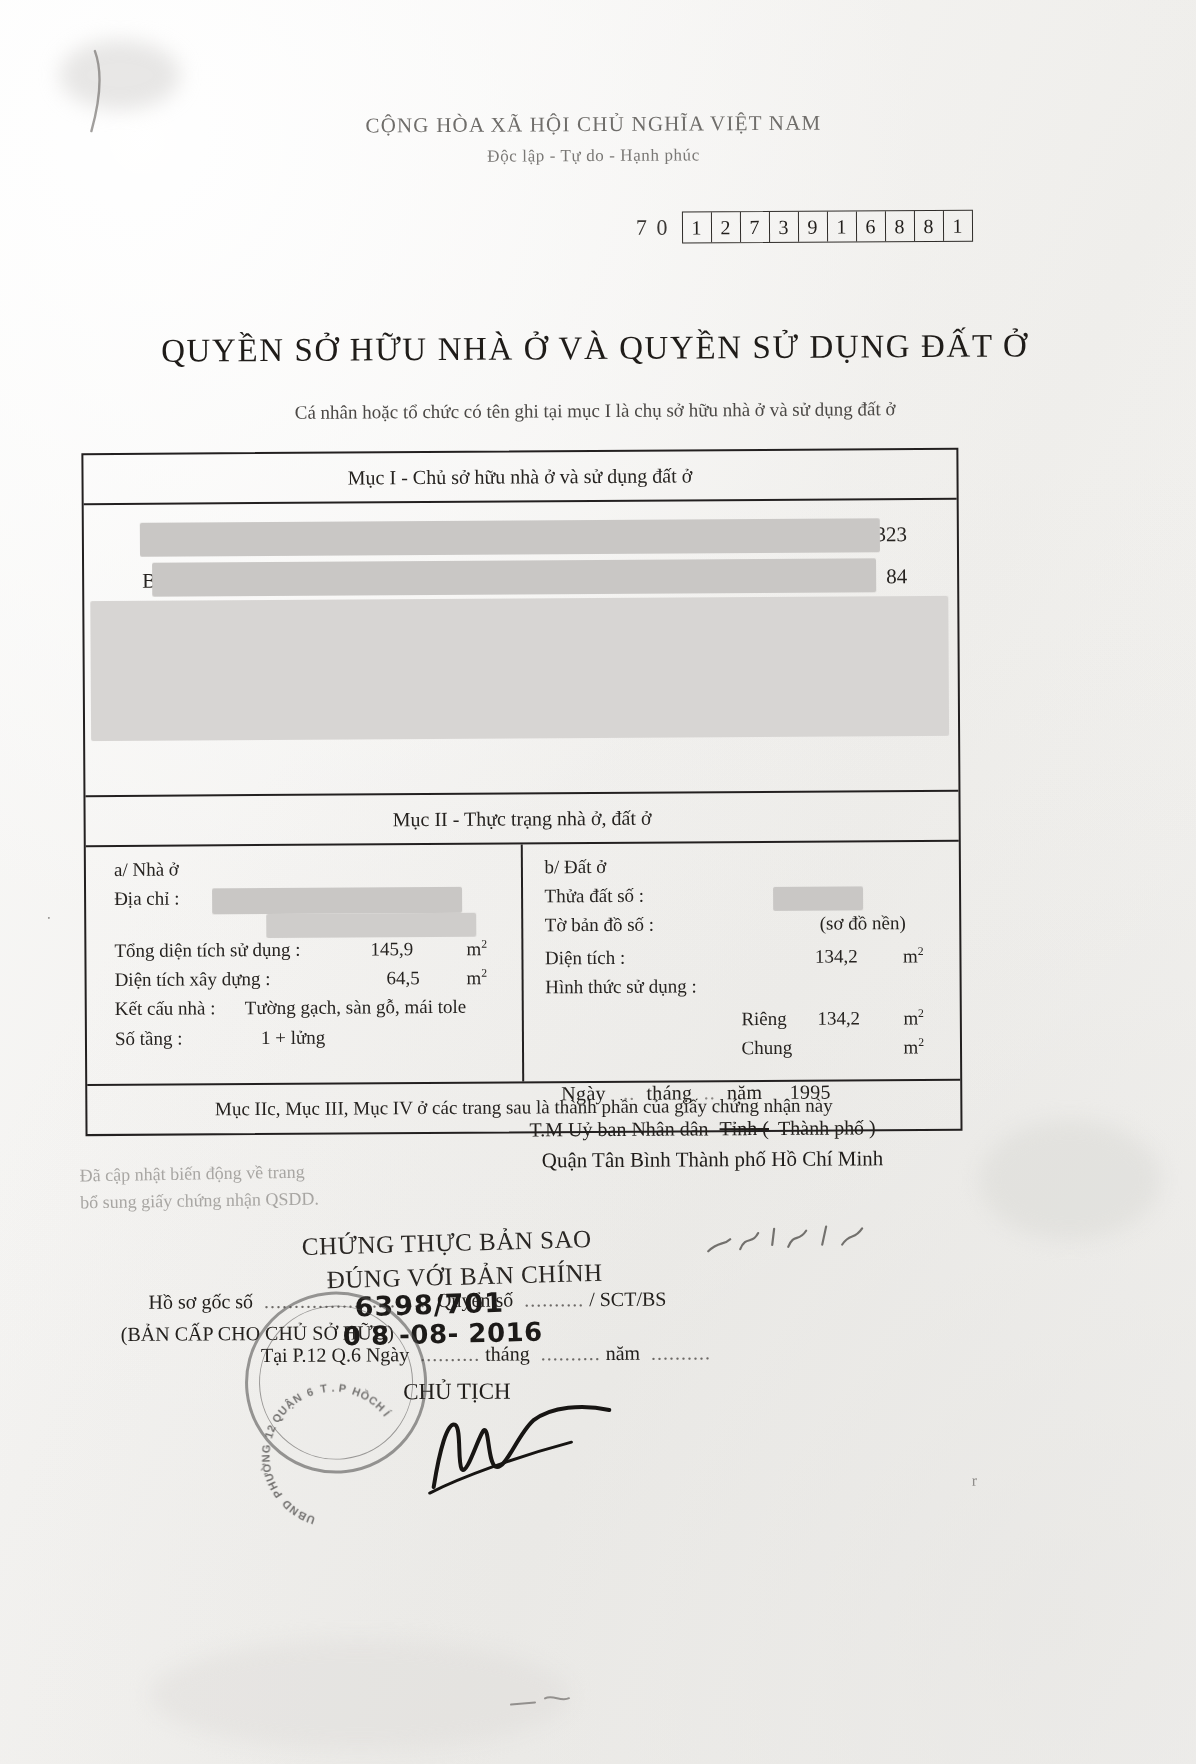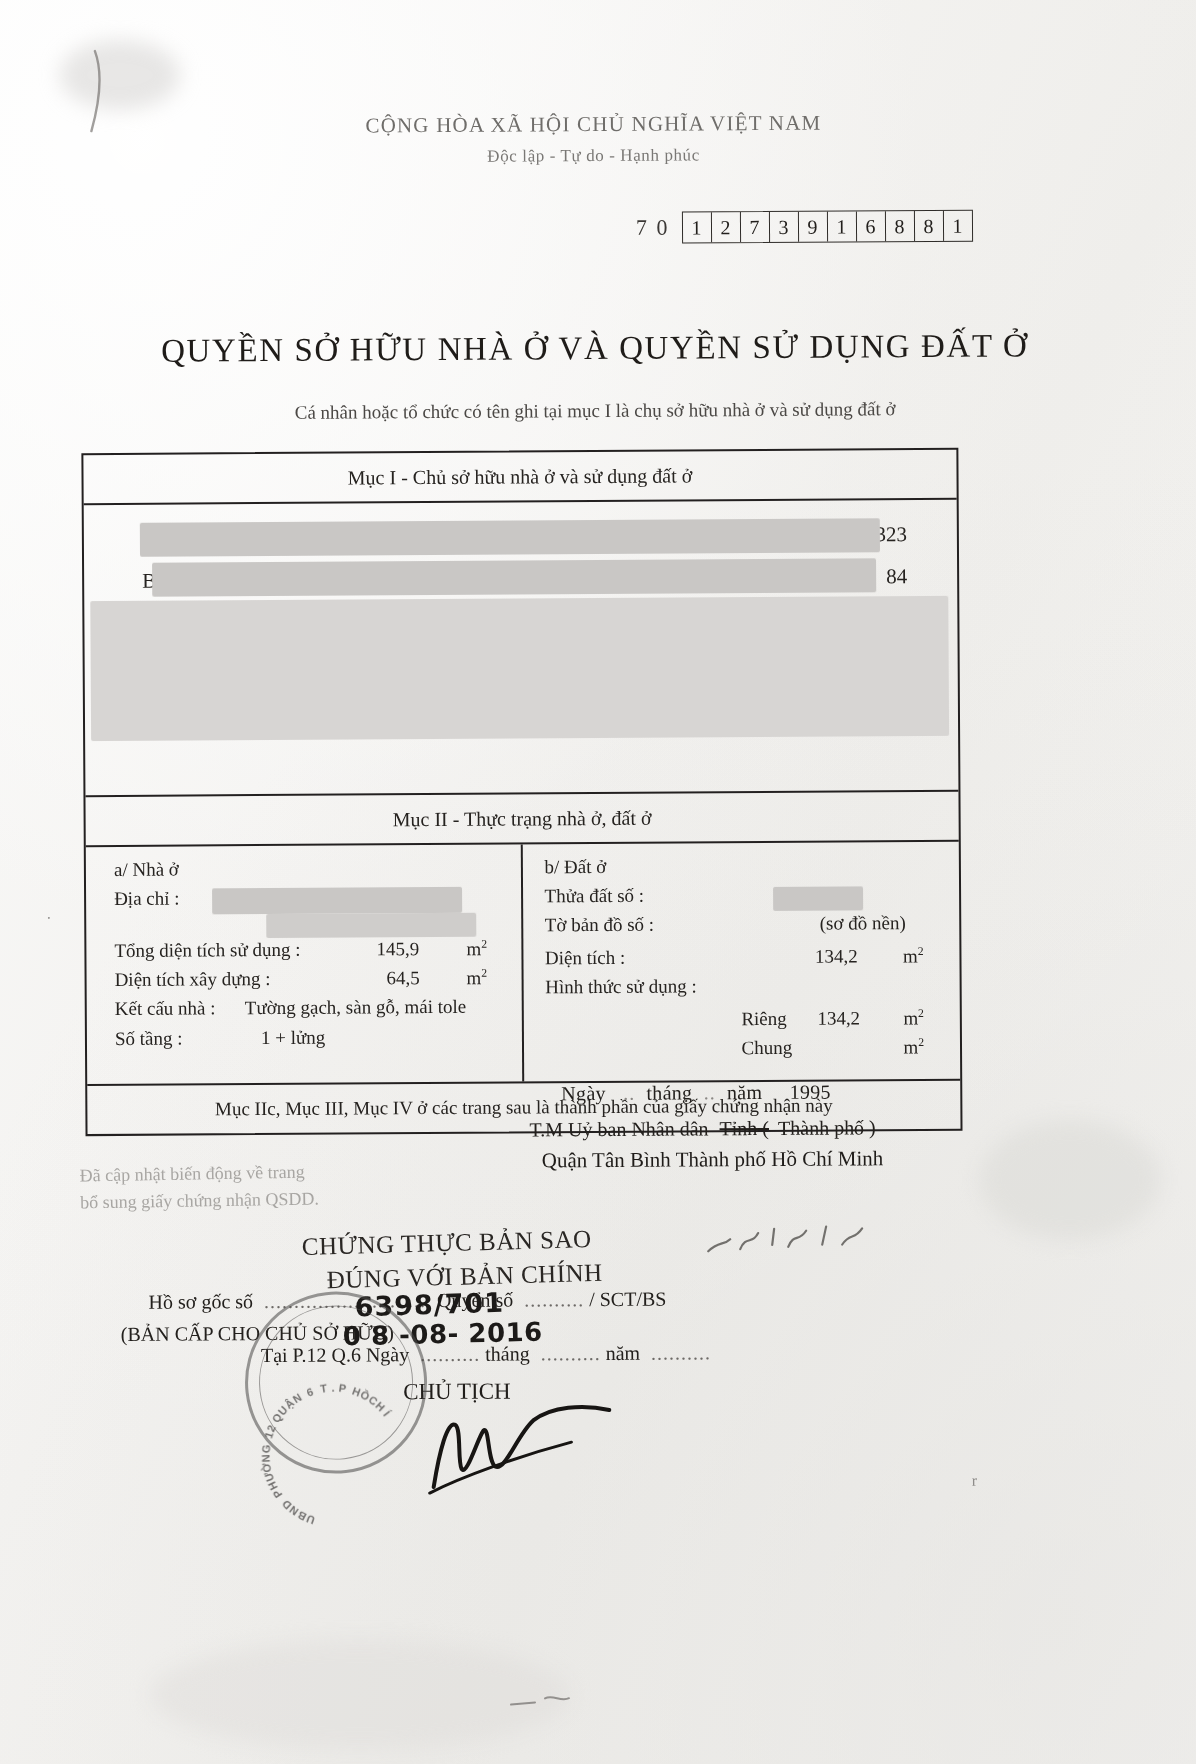--- a/index.html
+++ b/index.html
@@ -398,21 +398,21 @@
 
       <div class="two-col">
         <div class="col-a">
           <div class="ln">a/ Nhà ở</div>
           <div class="ln">Địa chỉ :</div>
           <div class="redact" style="left:126px;top:42px;width:250px;height:26px;"></div>
           <div class="redact" style="left:180px;top:68px;width:210px;height:24px;background:#cfcdcb;"></div>
 
           <div class="kv gap-top">
             <span class="k">Tổng diện tích sử dụng :</span>
-            <span class="v" style="left:262px;">145,9</span>
+            <span class="v" style="left:256px;">145,9</span>
             <span class="u" style="left:352px;"><span>m</span><sup>2</sup></span>
           </div>
 
           <div class="kv">
             <span class="k">Diện tích xây dựng :</span>
             <span class="v" style="left:272px;">64,5</span>
             <span class="u" style="left:352px;"><span>m</span><sup>2</sup></span>
           </div>
 
           <div class="kv" style="height:30px;">

